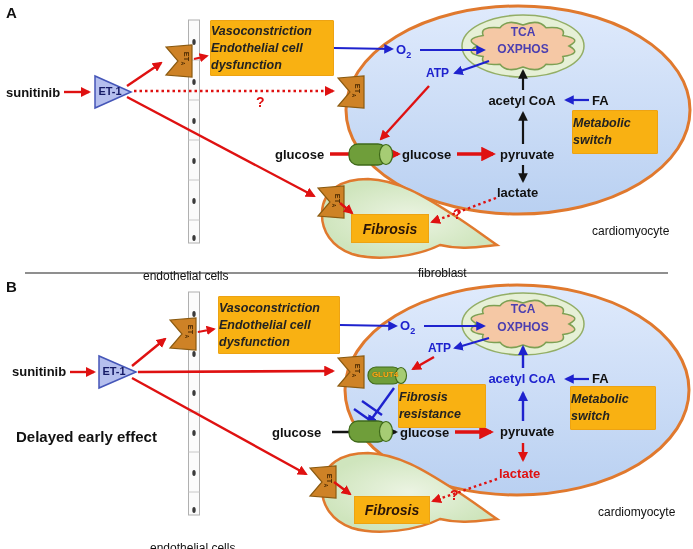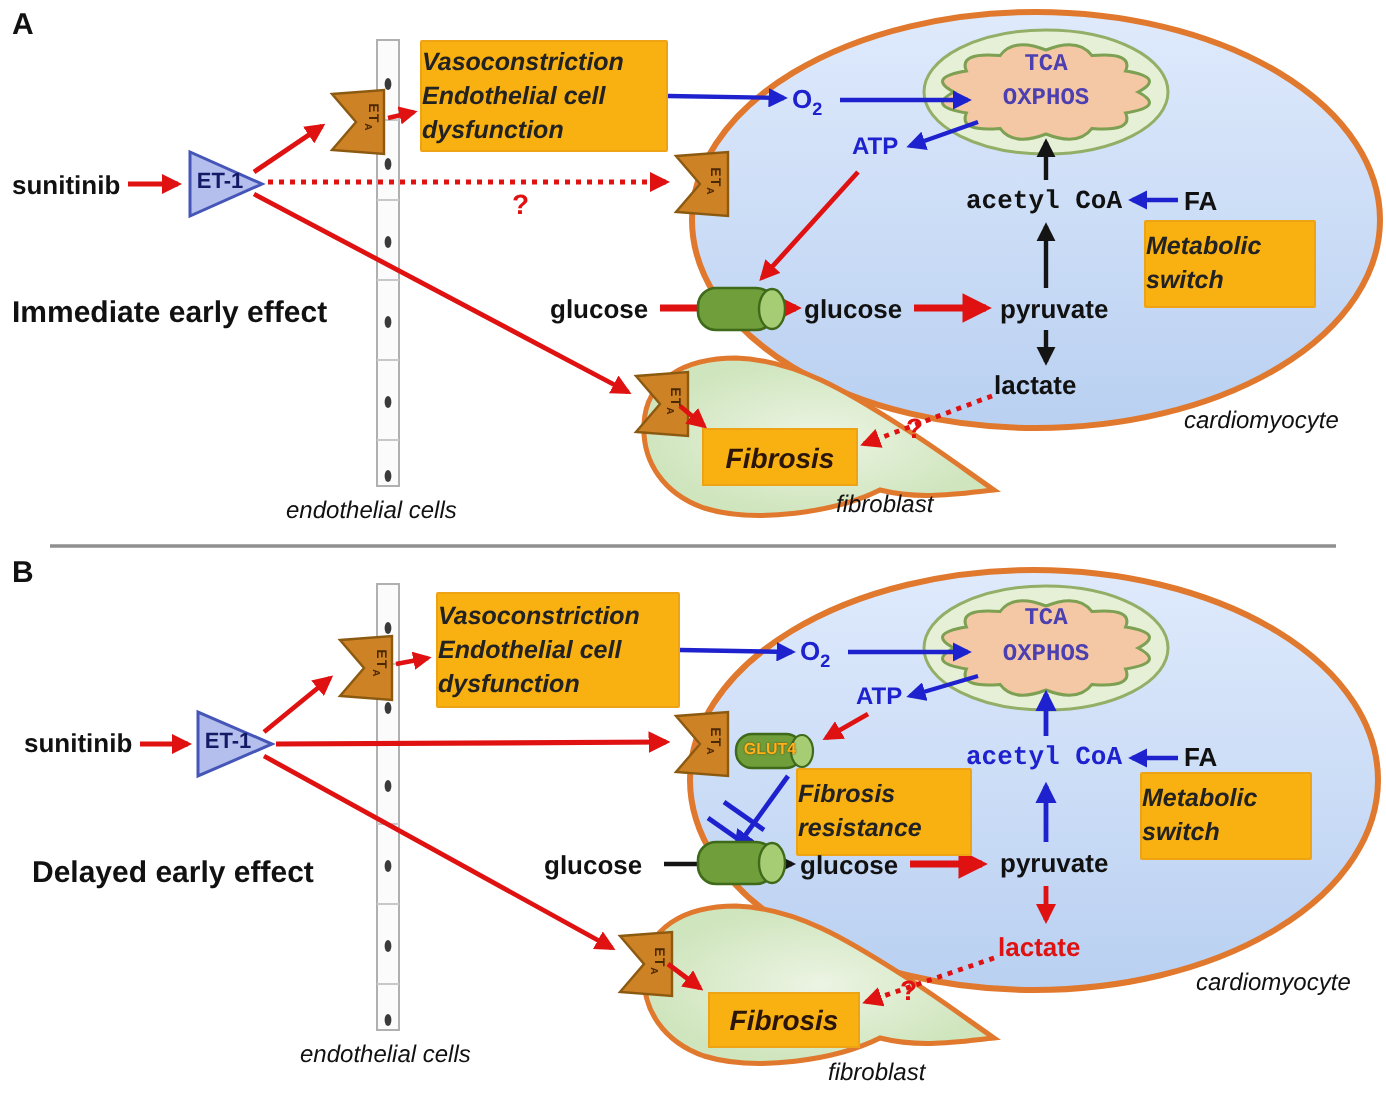--- a/index.html
+++ b/index.html
@@ -1,24 +1,24 @@
 <!DOCTYPE html>
 <html><head>
 <meta charset="utf-8">
 <style>
   html,body{margin:0;padding:0;background:#fff;}
   #stage{position:relative;width:693px;height:549px;background:#fff;overflow:hidden;
          font-family:"Liberation Sans","DejaVu Sans",sans-serif;}
   #art{position:absolute;left:0;top:0;z-index:1;}
   .t{position:absolute;z-index:2;white-space:nowrap;color:#111;}
   .b{font-weight:bold;}
-  .i{font-style:italic;}
+  .i{margin-top:21px;}
   .f13{font-size:13px;} .f12{font-size:12px;} .f15{font-size:15px;} .f14{font-size:14px;}
   .blue{color:#1e22ce;} .red{color:#df1111;} .purple{color:#4c3fb0;}
-  .ctr{text-align:center;font-family:Liberation Mono, monospace;}
+  .ctr{text-align:center;}
   .obox{position:absolute;z-index:2;background:#f9b112;border:1px solid #eda313;
         color:#222;font-weight:bold;font-style:italic;display:flex;flex-direction:column;
         justify-content:center;border-radius:1px;}
   .obox .ln{line-height:17px;font-size:12.5px;}
   .fibbox{position:absolute;z-index:2;background:#f9b112;border:1px solid #eda313;
         color:#2a1508;font-weight:bold;font-style:italic;font-size:14px;
         display:flex;justify-content:center;align-items:center;}
   .rlab{position:absolute;z-index:2;font-weight:bold;font-size:7px;color:#4a2800;
         transform:rotate(90deg);letter-spacing:.5px;}
   .rlab sub{font-size:5px;}
@@ -169,21 +169,20 @@
   <div class="ln">Metabolic</div>
   <div class="ln">switch</div>
 </div>
 <div class="t b f13" style="left:275px;top:147px;">glucose</div>
 <div class="t b f13" style="left:402px;top:147px;">glucose</div>
 <div class="t b f13" style="left:500px;top:147px;">pyruvate</div>
 <div class="t b f13" style="left:497px;top:185px;">lactate</div>
 <div class="t b f14 red" style="left:256px;top:94px;">?</div>
 <div class="t b f14 red" style="left:453px;top:206px;">?</div>
 <div class="fibbox" style="left:351px;top:214px;width:76px;height:27px;">Fibrosis</div>
-<div class="t b f15" style="left:6px;top:148px;">Immediate early effect</div>
 <div class="t i f12" style="left:143px;top:248px;">endothelial cells</div>
 <div class="t i f12" style="left:418px;top:245px;">fibroblast</div>
 <div class="t i f12" style="left:592px;top:203px;">cardiomyocyte</div>
 <div class="rlab" style="left:178px;top:54px;"><span>ET</span><sub>A</sub></div>
 <div class="rlab" style="left:349px;top:86px;"><span>ET</span><sub>A</sub></div>
 <div class="rlab" style="left:329px;top:196px;"><span>ET</span><sub>A</sub></div>
 
 <div class="t b f15" style="left:6px;top:278px;">B</div>
 <div class="t b f13" style="left:12px;top:364px;">sunitinib</div>
 <div class="t b" style="left:98px;top:365px;width:32px;font-size:11px;color:#151a66;text-align:center;">ET-1</div>

